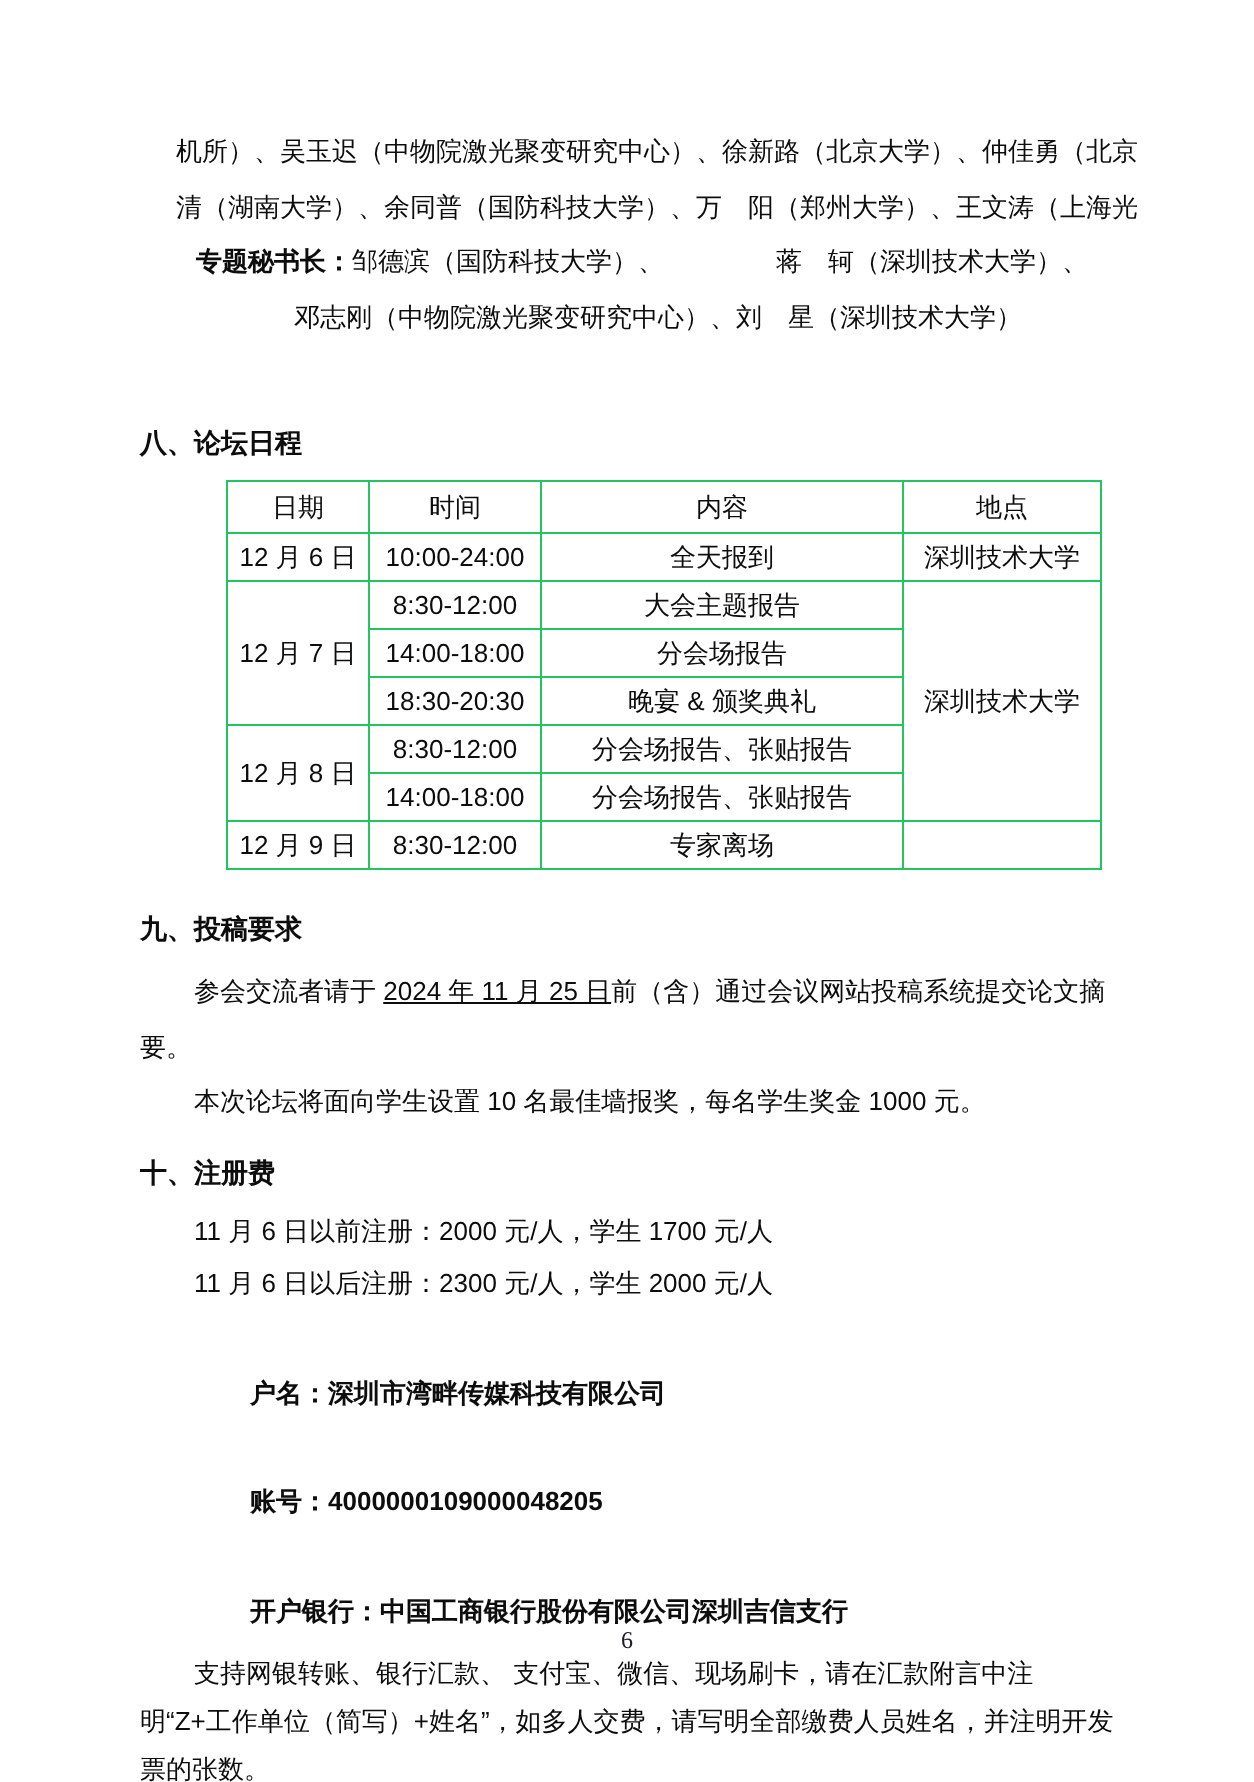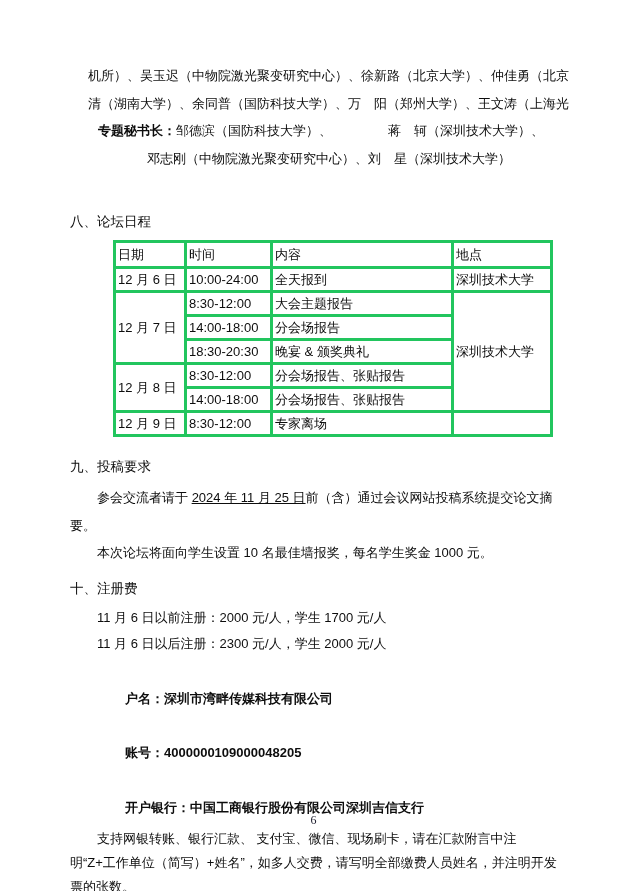--- a/index.html
+++ b/index.html
@@ -21,38 +21,38 @@
     font-size: 13px;
     line-height: 27.5px;
   }
   .intro-line { margin-left: 18px; white-space: nowrap; }
   .sec-line1 { margin-left: 28px; white-space: nowrap; }
   .sec-label { font-weight: bold; }
   .sec-part2 { margin-left: 56px; }
   .sec-line2 { margin-left: 77px; white-space: nowrap; }
 
   .heading {
-    font-weight: normal;
+    font-weight: bold;
     font-size: 13.5px;
     line-height: 20px;
     margin: 0;
   }
   .h-schedule { margin-top: 40px; margin-bottom: 8px; }
   .h-submission { margin-top: 20px; margin-bottom: 7px; }
   .h-registration { margin-top: 12px; margin-bottom: 6px; }
 
   table.schedule {
     border-collapse: collapse;
     table-layout: fixed;
     margin-left: 43px;
     width: 437px;
   }
   table.schedule td {
-    border: 3px solid #22c55e;
-    text-align: left;
+    border: 1px solid #22c55e;
+    text-align: center;
     vertical-align: middle;
     font-size: 13px;
     height: 24px;
     padding: 0 2px;
     line-height: 16px;
     margin-top: 12px;
   }
   table.schedule tr.hdr td { height: 26px; }
 
   p { margin: 0; }

